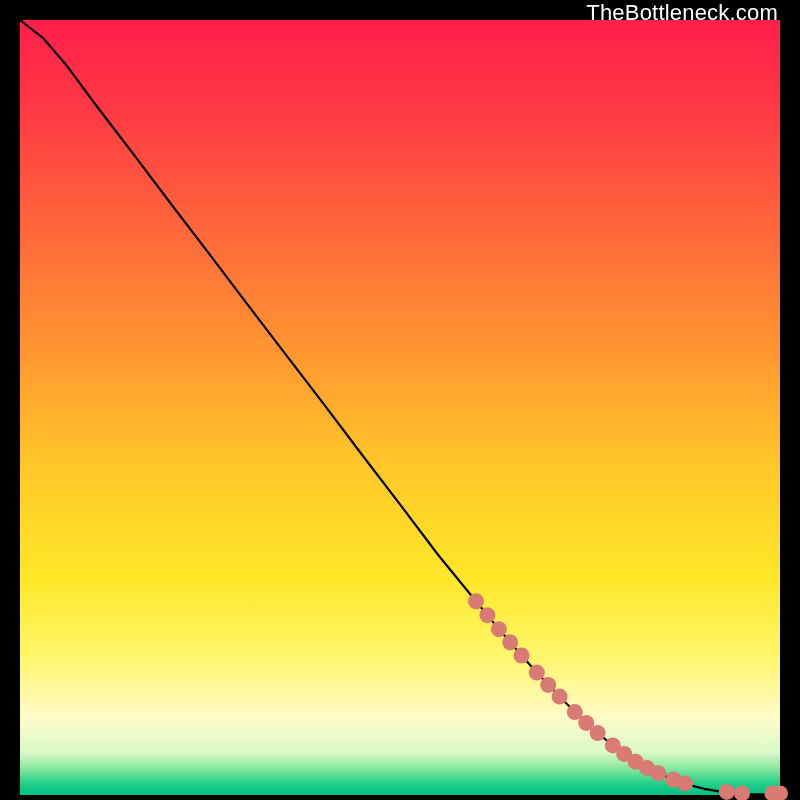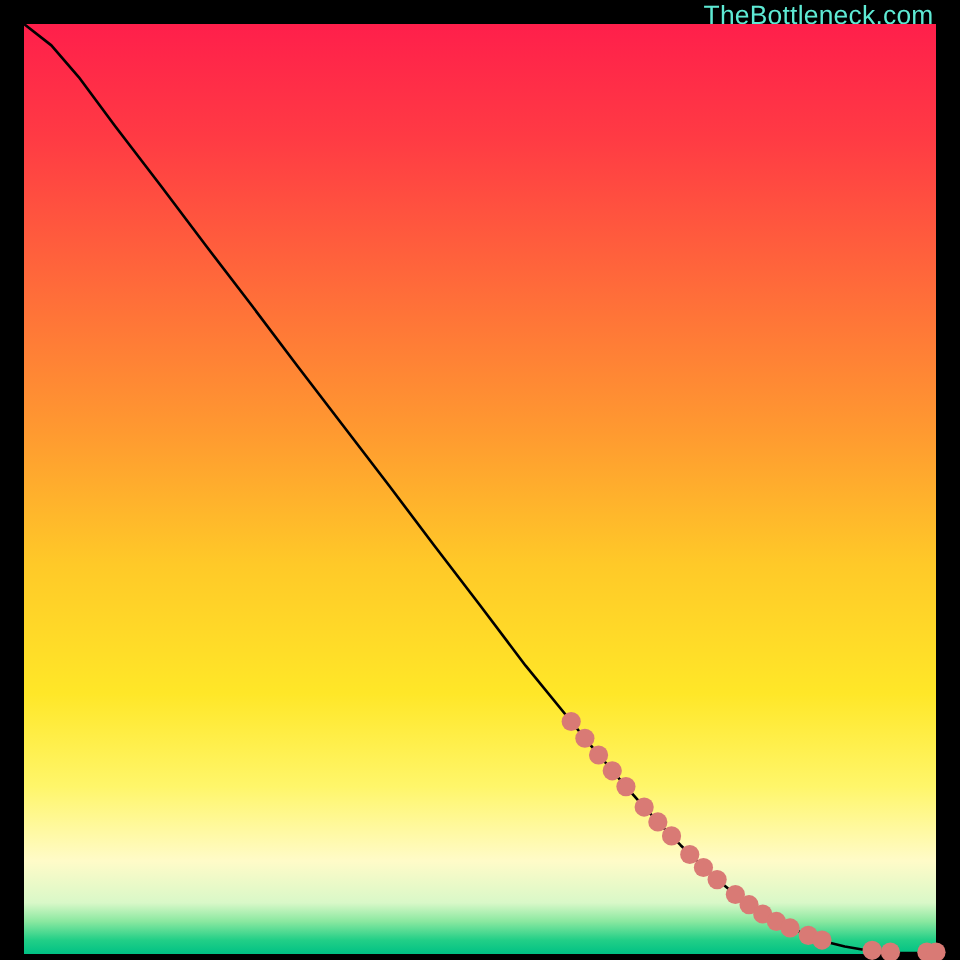--- a/index.html
+++ b/index.html
@@ -8,21 +8,21 @@
     width: 800px;
     height: 800px;
     background: #000;
     overflow: hidden;
     font-family: Arial, Helvetica, sans-serif;
   }
   .watermark {
     position: absolute;
     top: 0px;
     right: 22px;
-    color: #5eead4;
+    color: #ffffff;
     font-size: 22px;
     font-weight: 500;
     letter-spacing: 0.2px;
   }
   .plot {
     position: absolute;
     left: 20px;
     top: 20px;
     width: 760px;
     height: 775px;

